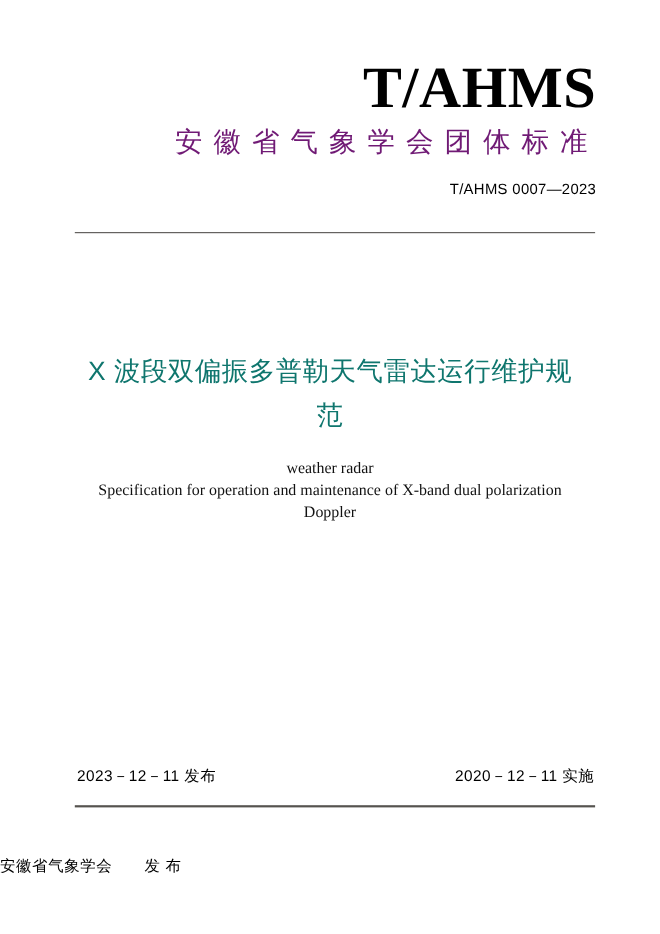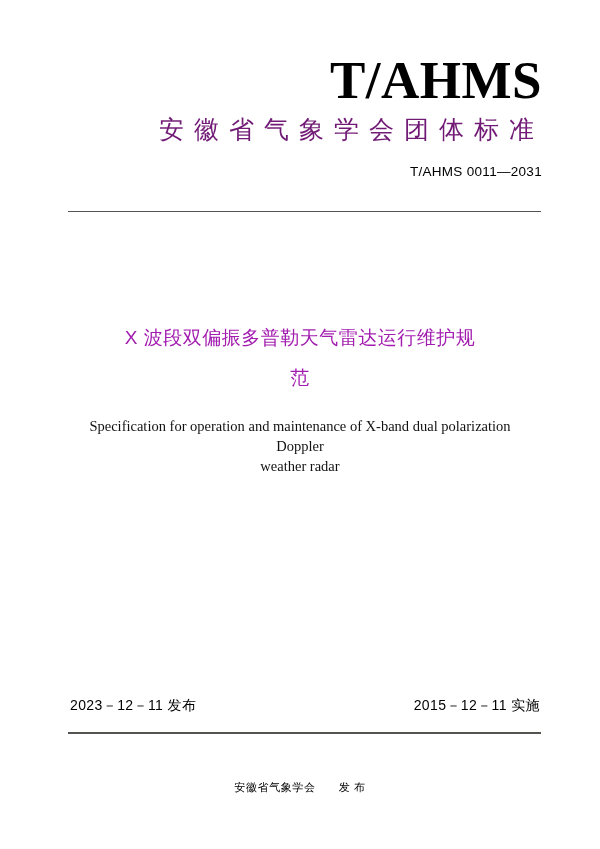--- a/index.html
+++ b/index.html
@@ -114,25 +114,25 @@
   
   .title-block {
     position: absolute;
     left: 58px;
     width: 484px;
     top: 318px;
     text-align: center;
   }
   .title-cn {
     font-family: "Liberation Sans", "DejaVu Sans", sans-serif;
-    font-size: 19px;
+    font-size: 24px;
     line-height: 40px;
     font-weight: 500;
     letter-spacing: 0.5px;
-    color: #a21caf;
+    color: #0f766e;
     margin: 0;
   }
   .title-en {
     font-family: "Liberation Serif", "DejaVu Serif", serif;
     font-size: 14.5px;
     line-height: 20px;
     color: #111;
     margin: 18px auto 0;
     width: 466px;
   }
@@ -154,56 +154,56 @@
   .footer-dates .date {
     white-space: pre;
     letter-spacing: 0.4px;
   }
 
   .publisher {
     position: absolute;
     left: 0;
     width: 600px;
     top: 776px;
-    text-align: center;
-    font-family: "Liberation Sans", "DejaVu Sans", sans-serif;
-    font-size: 11px;
+    text-align: left;
+    font-family: "Liberation Sans", "DejaVu Sans", sans-serif;
+    font-size: 14px;
     line-height: 22px;
     letter-spacing: 0.6px;
     color: #000;
     white-space: pre;
   }
 </style>
 </head>
 <body>
 
 <div class="page">
 
 
   <div class="masthead">
     <span class="mark">T/AHMS</span>
   </div>
 
   <div class="org-line">安徽省气象学会团体标准</div>
 
-  <div class="std-no">T/AHMS 0011—2031</div>
+  <div class="std-no">T/AHMS 0007—2023</div>
 
   <div class="rule-top"></div>
 
   <div class="title-block">
     <div class="title-cn">X 波段双偏振多普勒天气雷达运行维护规</div>
     <div class="title-cn">范</div>
     <div class="title-en">
+      <div>weather radar</div>
       <div>Specification for operation and maintenance of X-band dual polarization Doppler</div>
-      <div>weather radar</div>
     </div>
   </div>
 
   <div class="footer-dates">
     <span class="date">2023－12－11 发布</span>
-    <span class="date">2015－12－11 实施</span>
+    <span class="date">2020－12－11 实施</span>
   </div>
 
   <div class="rule-bottom"></div>
 
   <div class="publisher">安徽省气象学会　　发 布</div>
 
 </div>
 
 </body></html>

